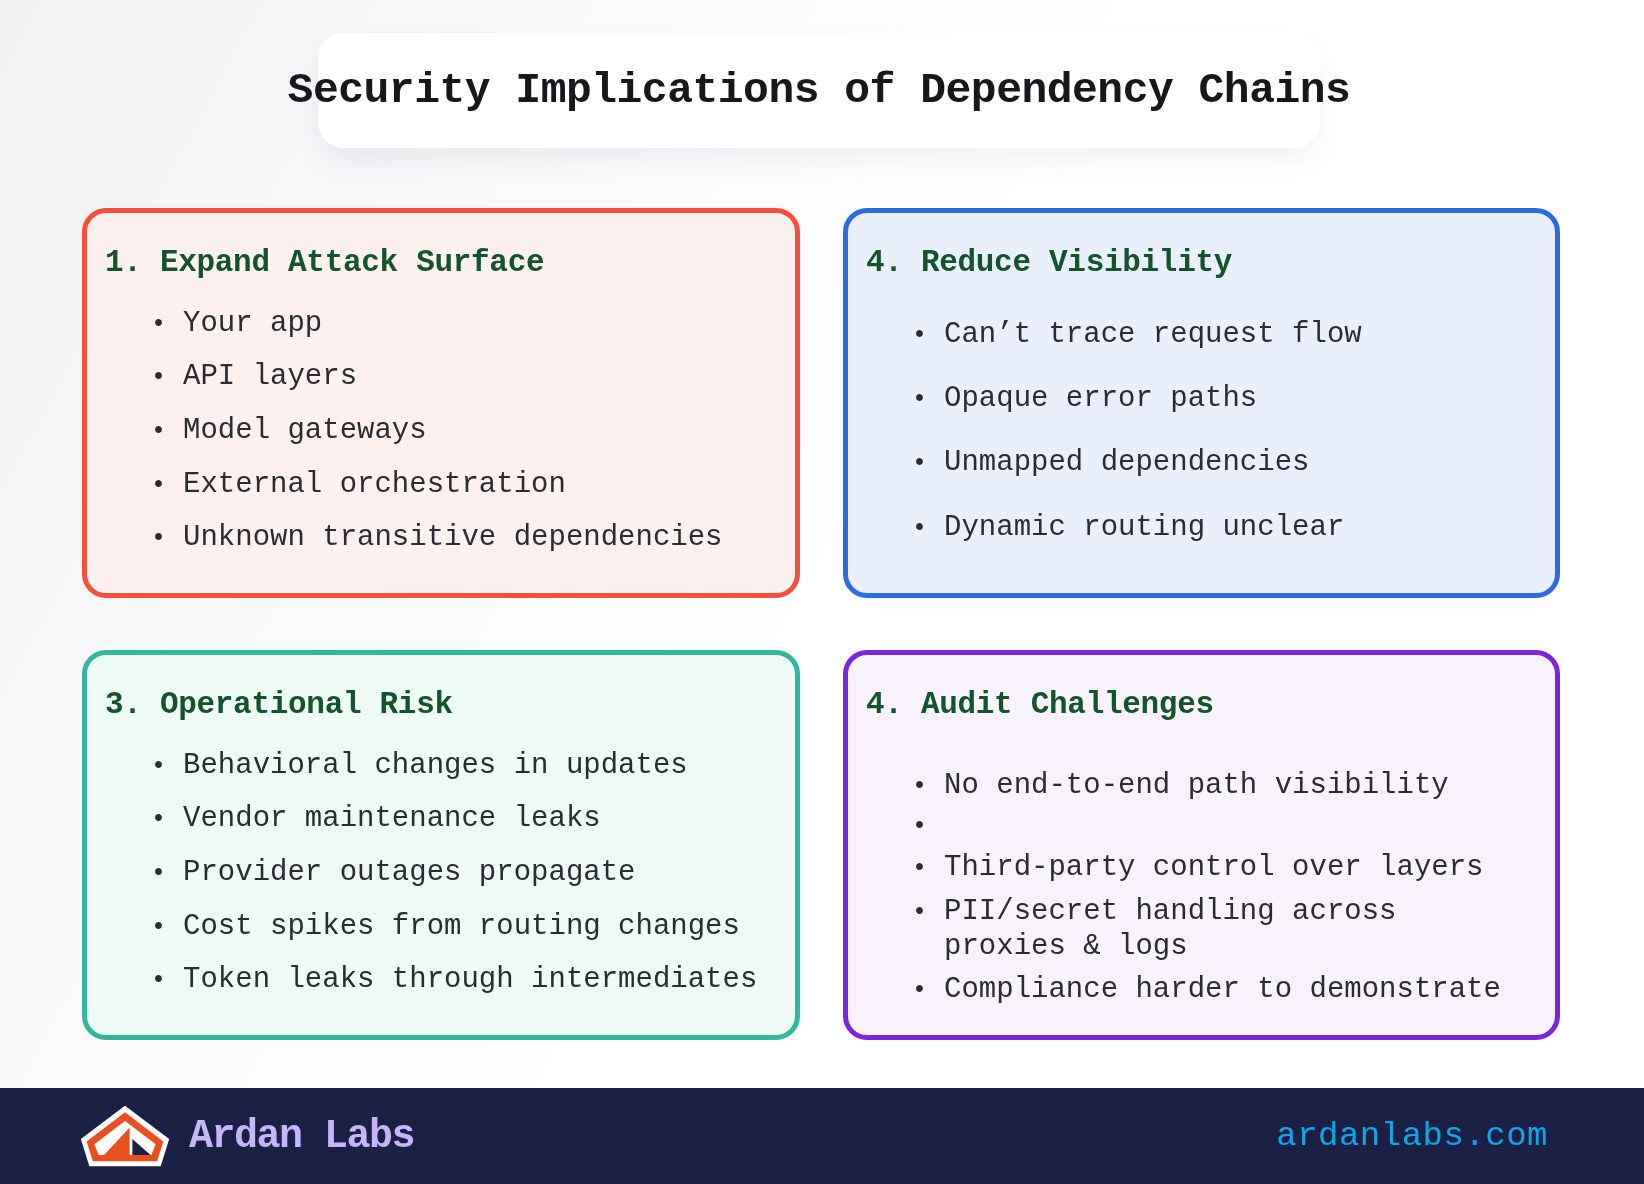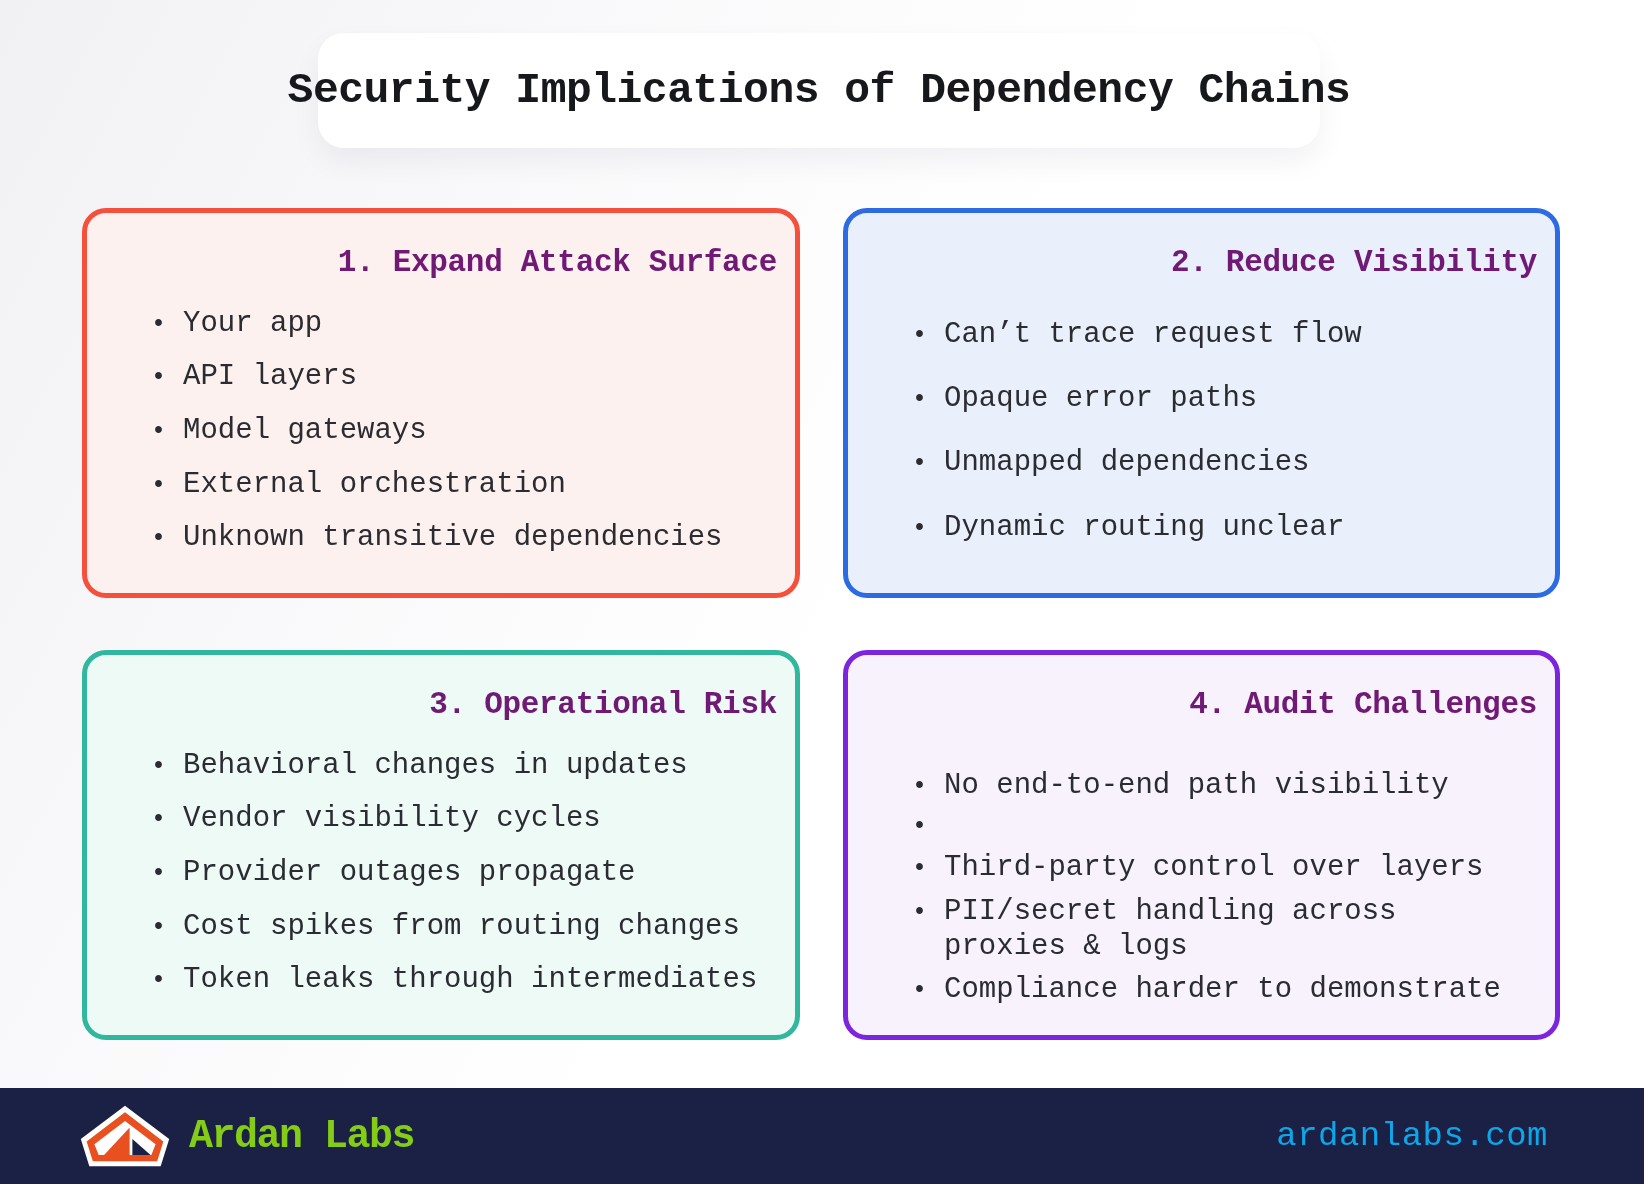--- a/index.html
+++ b/index.html
@@ -28,42 +28,42 @@
     display:grid; grid-template-columns:718px 717px;
     column-gap:43px; row-gap:52px;
   }
   .card {
     height:390px;
     border:5px solid #999; border-radius:24px;
     display:flex; flex-direction:column;
     padding:32px 18px 14px 18px;
   }
   .card-title {
-    text-align:right; font-size:31px; font-weight:bold;
-    color:#701a75; letter-spacing:-.3px;
+    text-align:left; font-size:31px; font-weight:bold;
+    color:#14532d; letter-spacing:-.3px;
   }
   .card ul {
     list-style:none; flex:1;
     margin-top:8px; padding:0 8px 4px 46px;
     display:flex; flex-direction:column; justify-content:space-evenly;
   }
   .card li {
     display:flex; align-items:baseline; gap:17px;
     font-size:29px; color:#2b2c31; line-height:1.2;
   }
   .bullet-dot { font-size:25px; color:#2b2c31; flex:0 0 auto; }
   .footer {
     position:absolute; left:0; bottom:0; width:1644px; height:96px;
     background:var(--footer-bg,#1a2145);
     display:flex; align-items:center; justify-content:space-between;
     padding:0 96px 0 78px;
   }
   .brand { display:flex; align-items:center; gap:17px; }
   .brand-name {
-    color:#84cc16; font-size:40px; font-weight:bold; letter-spacing:-1.5px;
+    color:#c4b5fd; font-size:40px; font-weight:bold; letter-spacing:-1.5px;
     white-space:nowrap;
   }
   .website { color:#0ea5e9; font-size:34px; letter-spacing:.5px; }
   .logo-svg { display:block; }
 </style>
 </head>
 <body>
 
 <div class="page">
 
@@ -93,21 +93,21 @@
             <span>External orchestration</span>
           </li>
           <li>
             <span class="bullet-dot">•</span>
             <span>Unknown transitive dependencies</span>
           </li>
         </ul>
     </section>
 
     <section class="card" style="border-color: rgb(45, 107, 226); background: rgb(233, 240, 251);">
-      <h2 class="card-title">2. Reduce Visibility</h2>
+      <h2 class="card-title">4. Reduce Visibility</h2>
       <ul>
           <li>
             <span class="bullet-dot">•</span>
             <span>Can’t trace request flow</span>
           </li>
           <li>
             <span class="bullet-dot">•</span>
             <span>Opaque error paths</span>
           </li>
           <li>
@@ -123,21 +123,21 @@
 
     <section class="card" style="border-color: rgb(49, 183, 158); background: rgb(237, 250, 246);">
       <h2 class="card-title">3. Operational Risk</h2>
       <ul>
           <li>
             <span class="bullet-dot">•</span>
             <span>Behavioral changes in updates</span>
           </li>
           <li>
             <span class="bullet-dot">•</span>
-            <span>Vendor visibility cycles</span>
+            <span>Vendor maintenance leaks</span>
           </li>
           <li>
             <span class="bullet-dot">•</span>
             <span>Provider outages propagate</span>
           </li>
           <li>
             <span class="bullet-dot">•</span>
             <span>Cost spikes from routing changes</span>
           </li>
           <li>

